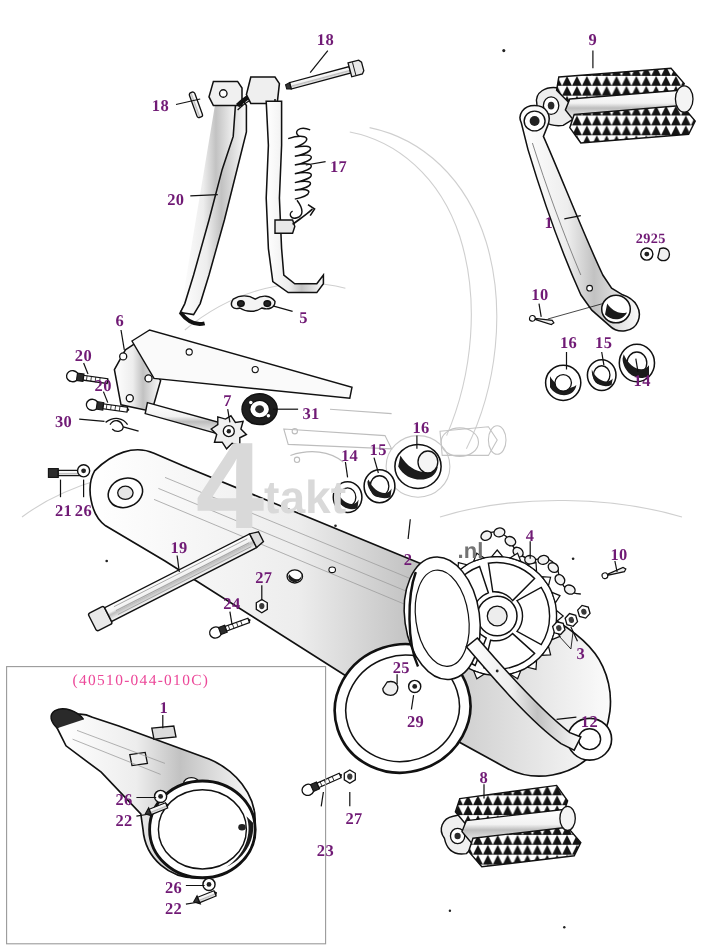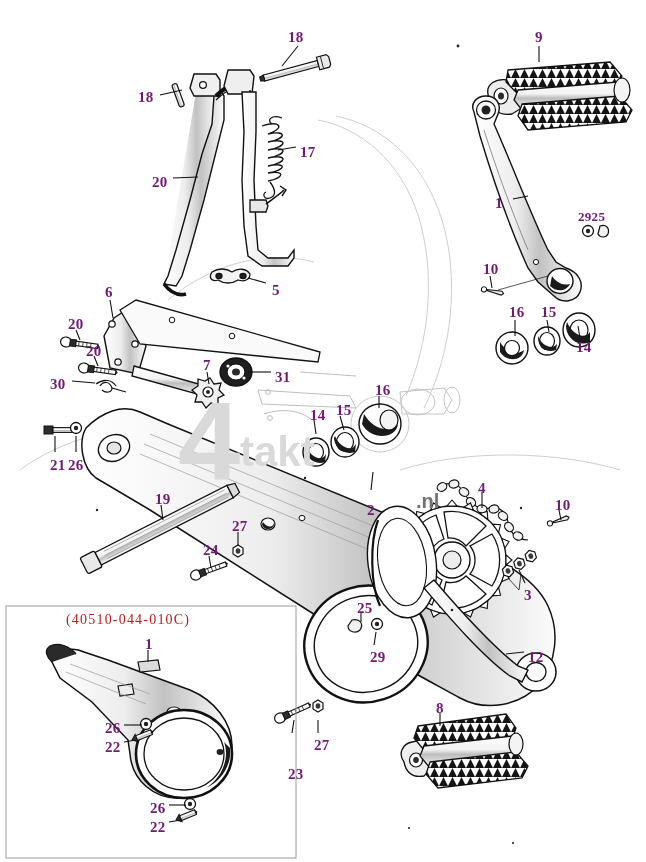--- a/index.html
+++ b/index.html
@@ -6,21 +6,21 @@
   html,body{margin:0;padding:0;background:#fff;}
   body{width:646px;height:862px;position:relative;overflow:hidden;
        font-family:"Liberation Serif",serif;color:#000;}
   #sheet{position:absolute;inset:0;width:646px;height:862px;background:#ffffff;}
   svg.layer{position:absolute;left:0;top:0;width:646px;height:862px;}
   .lbl{position:absolute;font-family:"Liberation Serif",serif;font-weight:700;
        font-size:15px;line-height:1;color:#701a75;white-space:nowrap;
        letter-spacing:.3px;}
   .lbl.sm{font-size:13px;}
   .partno{position:absolute;font-family:"Liberation Serif",serif;font-weight:400;
-       font-size:14px;letter-spacing:1.2px;color:#b91c1c;white-space:nowrap;}
+       font-size:14px;letter-spacing:1.2px;color:#ec4899;white-space:nowrap;}
   #wm{position:absolute;left:178px;top:392px;width:340px;height:130px;
       pointer-events:none;}
   #wm .wm-t{position:absolute;font-family:"Liberation Sans",sans-serif;
       color:#d9d9d9;font-weight:700;white-space:nowrap;}
   #wm .wm-4{left:0px;top:-6px;font-size:112px;line-height:1;}
   #wm .wm-takt{left:62px;top:36px;font-size:42px;}
   #wm .wm-wink{left:46px;top:76px;font-size:46px;}
   #wm .wm-nl{left:238px;top:98px;font-size:20px;color:#737373;}
 </style>
 </head>

